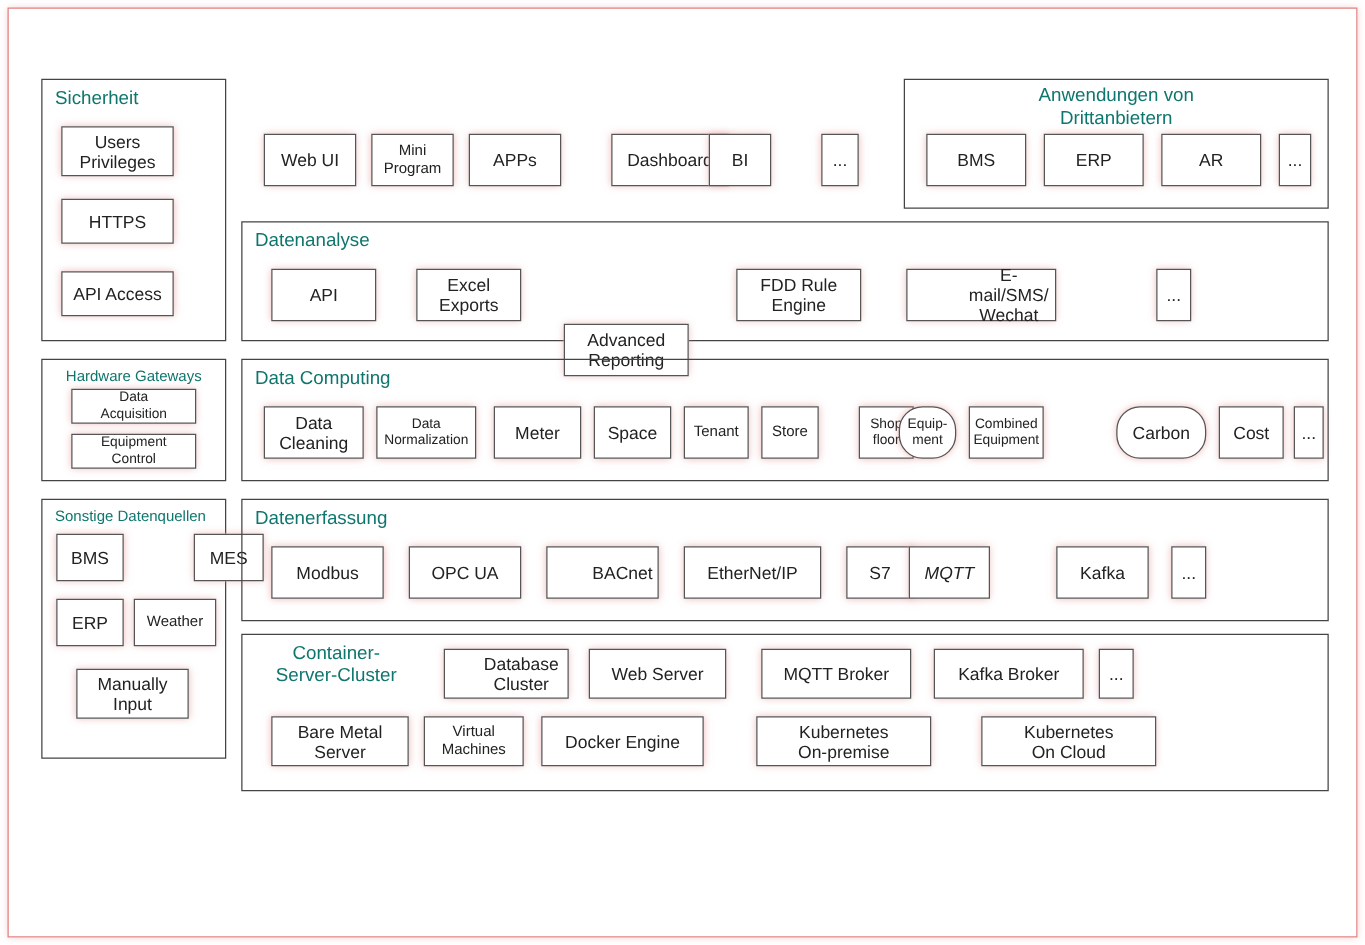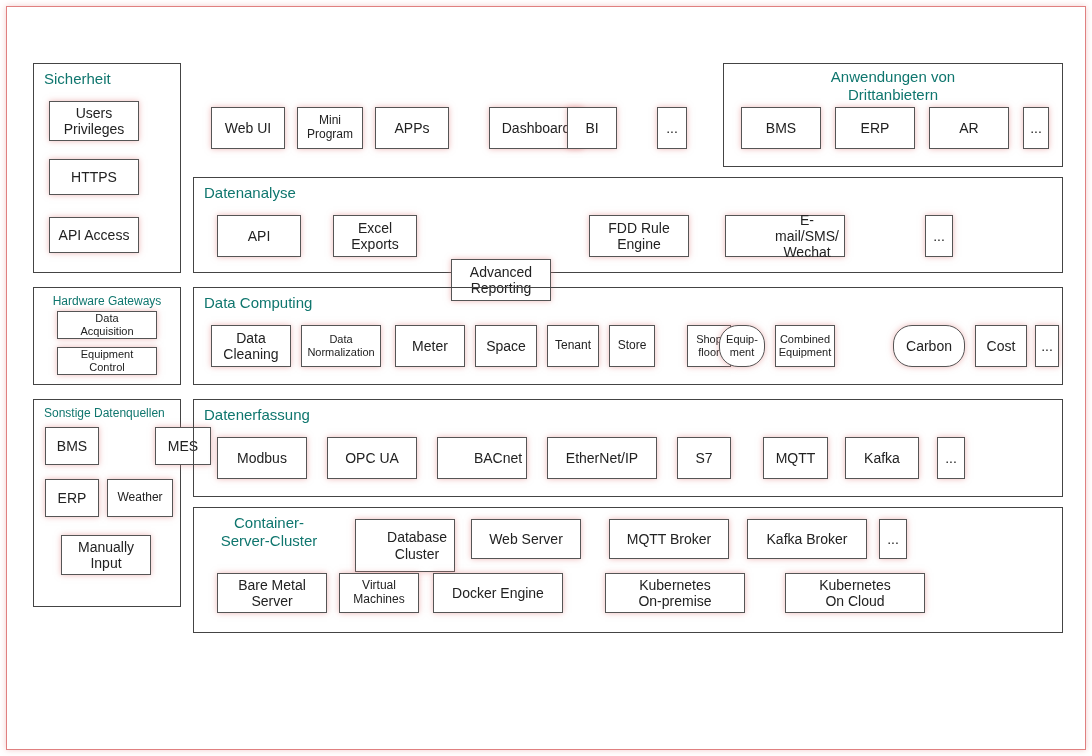--- a/index.html
+++ b/index.html
@@ -139,30 +139,30 @@
 Input</div>
 
   <div class="panel" style="left:186px; top:392px; width:870px; height:98px;">
     <div class="panel-title">Datenerfassung</div>
   </div>
   <div class="box" style="left:210px; top:430px; width:90px; height:42px;">Modbus</div>
   <div class="box" style="left:320px; top:430px; width:90px; height:42px;">OPC UA</div>
   <div class="box" style="left:430px; top:430px; width:90px; height:42px;padding-left:36px;">BACnet</div>
   <div class="box" style="left:540px; top:430px; width:110px; height:42px;">EtherNet/IP</div>
   <div class="box" style="left:670px; top:430px; width:54px; height:42px;">S7</div>
-  <div class="box" style="left:756px; top:430px; width:65px; height:42px;">MQTT</div>
+  <div class="box" style="left:720px; top:430px; width:65px; height:42px;font-style:italic;">MQTT</div>
   <div class="box" style="left:838px; top:430px; width:74px; height:42px;">Kafka</div>
   <div class="box" style="left:930px; top:430px; width:28px; height:42px;">...</div>
 
   <div class="panel" style="left:186px; top:500px; width:870px; height:126px;">
     <div class="panel-title center" style="width:130px;">Container-
 Server-Cluster</div>
   </div>
 
-  <div class="box" style="left:348px; top:512px; width:100px; height:53px;padding-left:28px;">Database
+  <div class="box" style="left:348px; top:512px; width:100px; height:40px;padding-left:28px;">Database
 Cluster</div>
   <div class="box" style="left:464px; top:512px; width:110px; height:40px;">Web Server</div>
   <div class="box" style="left:602px; top:512px; width:120px; height:40px;">MQTT Broker</div>
   <div class="box" style="left:740px; top:512px; width:120px; height:40px;">Kafka  Broker</div>
   <div class="box" style="left:872px; top:512px; width:28px; height:40px;">...</div>
 
   <div class="box" style="left:210px; top:566px; width:110px; height:40px;">Bare Metal
 Server</div>
   <div class="box small" style="left:332px; top:566px; width:80px; height:40px;">Virtual
 Machines</div>

